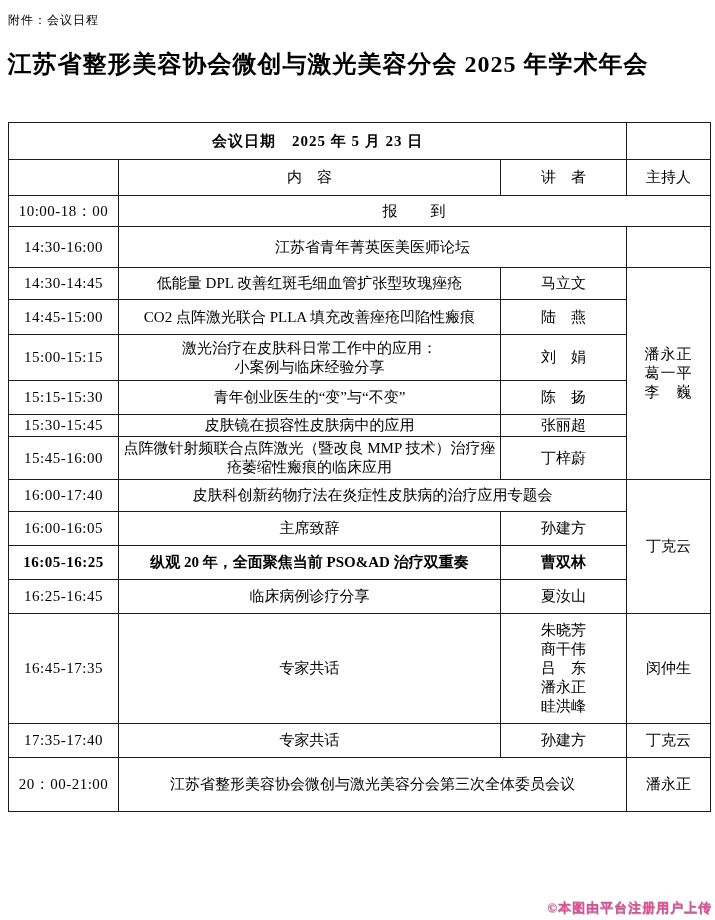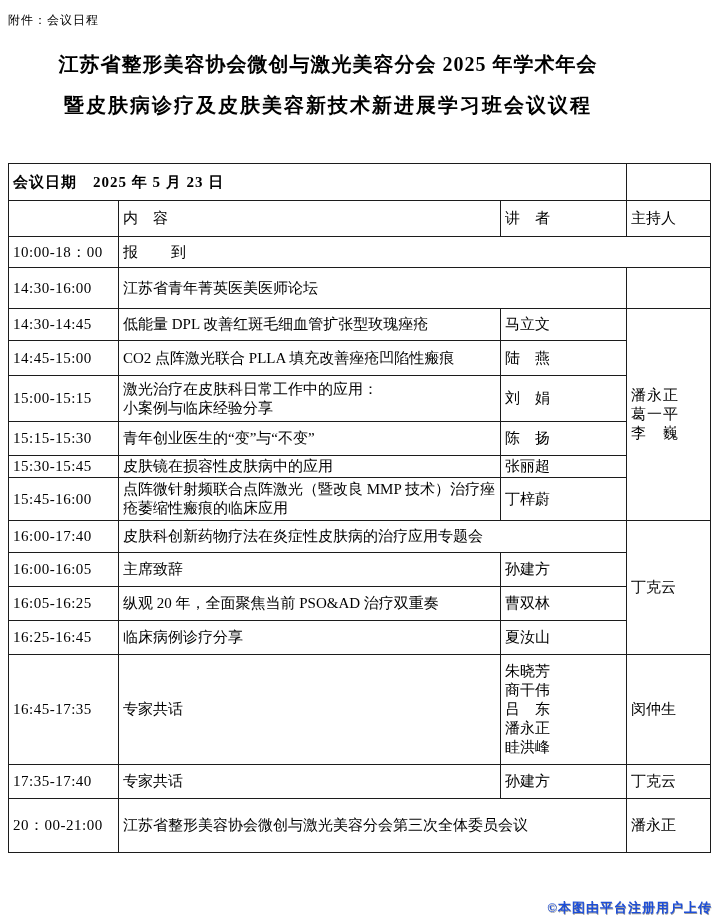--- a/index.html
+++ b/index.html
@@ -20,21 +20,21 @@
     font-size: 12px;
     line-height: 22px;
     letter-spacing: 1px;
   }
   .hdr-center {
     width: 656px;
     text-align: center;
   }
   .title1 {
     margin-top: 19px;
-    font-size: 20px;
+    font-size: 24px;
     font-weight: bold;
     line-height: 28px;
     letter-spacing: 1px;
   }
   .title2 {
     margin-top: 13px;
     font-size: 20px;
     font-weight: bold;
     line-height: 28px;
     letter-spacing: 2px;
@@ -51,21 +51,21 @@
     line-height: 20px;
   }
   table.agenda {
     border-collapse: collapse;
     table-layout: fixed;
     width: 702px;
     margin: 44px 0 0 8px;
   }
   table.agenda td {
     border: 1px solid #1c1c1c;
-    text-align: left;
+    text-align: center;
     vertical-align: middle;
     font-size: 15px;
     line-height: 19px;
     padding: 1px 4px;
     overflow: hidden;
   }
   td.edge { border-right-color: #8f8f8f; }
   td.time { white-space: nowrap; letter-spacing: 0.5px; }
   td.date-cell { font-weight: bold; font-size: 16px; letter-spacing: 1px; }
   td.baodao { padding-right: 86px; letter-spacing: 1px; }
@@ -78,46 +78,45 @@
   .rh-r0     { height: 31px; }
   .rh-r1     { height: 41px; }
   .rh-r2     { height: 32px; }
   .rh-r3     { height: 35px; }
   .rh-r4     { height: 46px; }
   .rh-r5     { height: 34px; padding-left: 44px; }
   .rh-r6     { height: 18px; }
   .rh-r7     { height: 43px; }
   .rh-r8     { height: 32px; }
   .rh-r9     { height: 34px; }
-  .rh-r10    { height: 34px; }
+  .rh-r10    { height: 34px; font-weight: bold; }
   .rh-r11    { height: 34px; }
   .rh-r12    { height: 110px; }
   .rh-r13    { height: 34px; }
   .rh-r14    { height: 54px; }
   .watermark {
     position: absolute;
     top: 898px;
     right: 1px;
     font-size: 13px;
     font-weight: bold;
-    color: #1d4ed8;
+    color: #ec4899;
     letter-spacing: 1px;
     text-shadow: 0.5px 0.5px 0 #9a9a9a;
     background: rgba(255,255,255,0.55);
     padding: 1px 2px;
   }
 </style>
 </head>
 <body>
 
 <div class="attachment">附件：会议日程</div>
 
 <div class="hdr-center">
   <div class="title1">江苏省整形美容协会微创与激光美容分会 2025 年学术年会</div>
-  <div class="title2">暨皮肤病诊疗及皮肤美容新技术新进展学习班会议议程</div>
 </div>
 
 <table class="agenda">
   <colgroup>
     <col style="width:110px">
       <col style="width:382px">
       <col style="width:126px">
       <col style="width:84px">
   </colgroup>
   <tbody>

